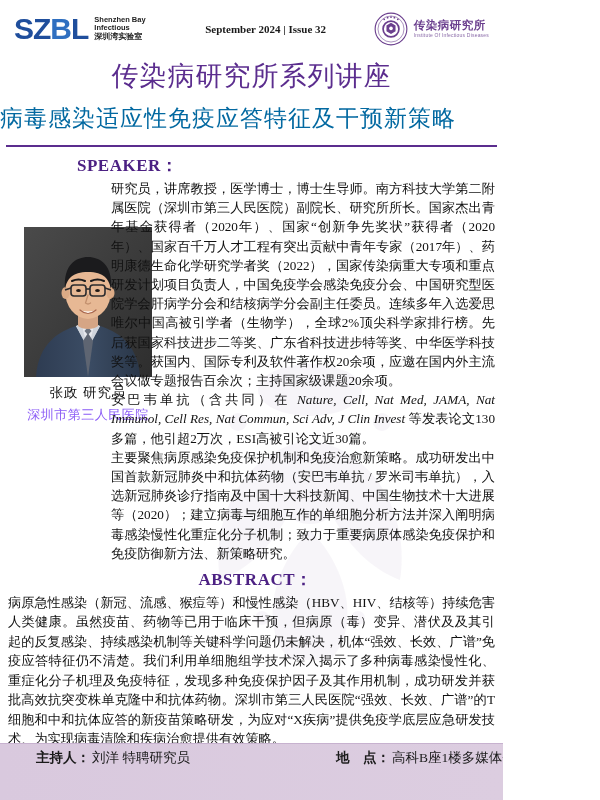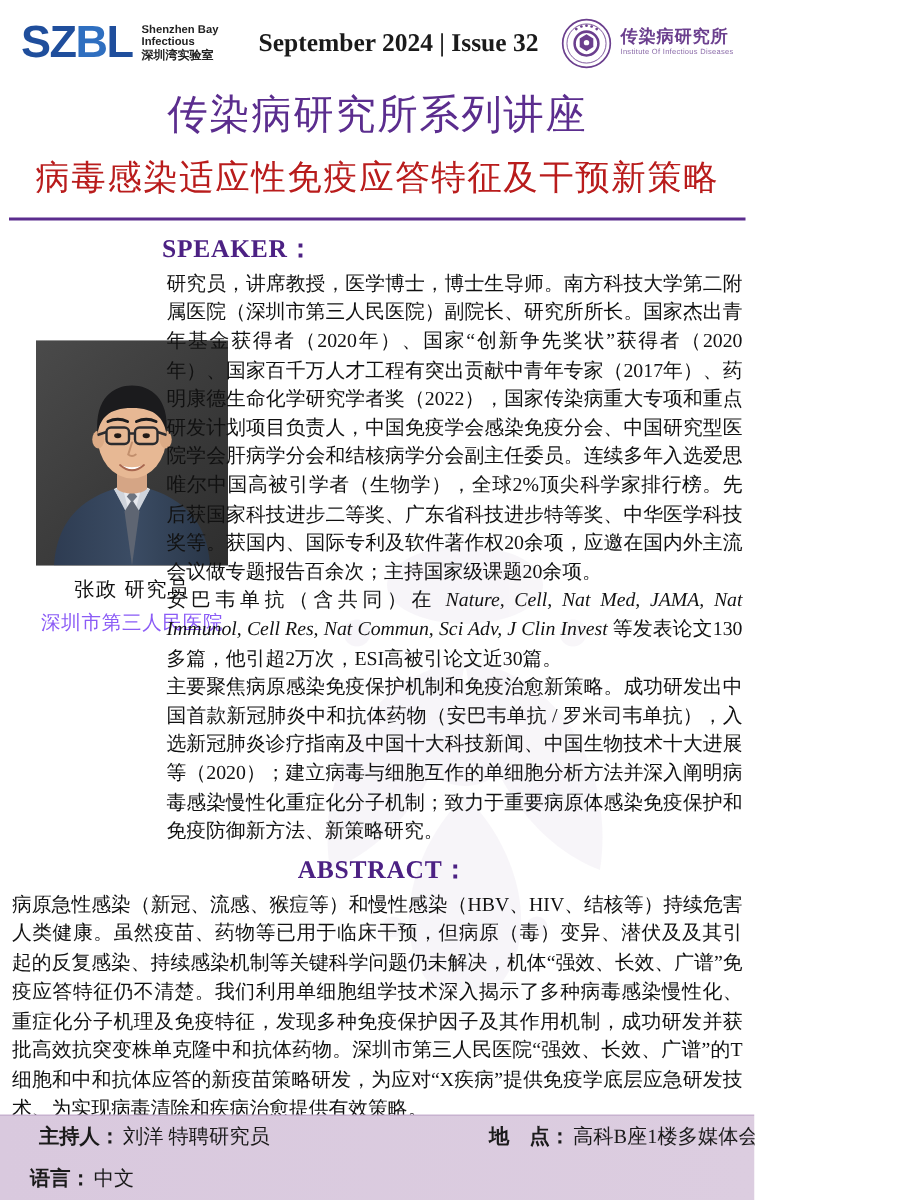--- a/index.html
+++ b/index.html
@@ -80,21 +80,21 @@
     font-weight: bold;
     display: block;
     margin-top: 1px;
   }
 
   .issue-line {
     flex: 1 1 auto;
     text-align: center;
     font-family: "Liberation Serif", serif;
     font-weight: bold;
-    font-size: 17px;
+    font-size: 11px;
     color: #1a1a1a;
     padding-left: 12px;
   }
 
   .logo-right {
     display: flex;
     align-items: center;
     flex: 0 0 auto;
   }
   .iid-seal {
@@ -131,24 +131,23 @@
     font-family: "Liberation Serif", serif;
     font-weight: normal;
     font-size: 27px;
     color: #5b2d8e;
     letter-spacing: 1px;
     margin-top: 6px;
   }
   .title-sub {
     position: relative;
     z-index: 2;
-    text-align: center;
     font-family: "Liberation Serif", serif;
     font-size: 23px;
-    color: #b91c1c;
+    color: #0369a1;
     letter-spacing: 1px;
     margin-top: 9px;
   }
 
   .rule-purple {
     position: relative;
     z-index: 2;
     height: 2px;
     background: #5b2d8e;
     margin: 11px 6px 0 6px;
@@ -158,21 +157,21 @@
   .section-head {
     position: relative;
     z-index: 2;
     font-family: "Liberation Serif", serif;
     font-weight: bold;
     font-size: 17px;
     color: #4c2183;
     letter-spacing: 0.5px;
   }
   .speaker-head {
-    margin: 7px 0 2px 108px;
+    margin: 7px 0 2px 77px;
     font-family: Liberation Serif, serif;
   }
 
   .speaker-row {
     position: relative;
     z-index: 2;
     margin-top: 2px;
   }
 
   .photo-col {
@@ -253,21 +252,21 @@
   .footer-grid {
     display: grid;
     grid-template-columns: 300px 300px;
     grid-template-rows: 28px 28px;
     align-items: center;
     height: 100%;
     font-family: "Liberation Serif", serif;
     font-size: 13.5px;
     color: #1a1a1a;
   }
-  .f-cell { padding-left: 26px; white-space: nowrap; }
+  .f-cell { padding-left: 36px; white-space: nowrap; }
   .f-cell.right { padding-left: 20px; }
   .f-label { font-weight: bold; }
   .f-value { margin-left: 2px; }
   .f-time-extra { margin-left: 14px; }
 </style>
 </head>
 <body>
 
 <div id="poster">
 
@@ -399,19 +398,16 @@
   <div class="abstract">病原急性感染（新冠、流感、猴痘等）和慢性感染（HBV、HIV、结核等）持续危害人类健康。虽然疫苗、药物等已用于临床干预，但病原（毒）变异、潜伏及及其引起的反复感染、持续感染机制等关键科学问题仍未解决，机体“强效、长效、广谱”免疫应答特征仍不清楚。我们利用单细胞组学技术深入揭示了多种病毒感染慢性化、重症化分子机理及免疫特征，发现多种免疫保护因子及其作用机制，成功研发并获批高效抗突变株单克隆中和抗体药物。深圳市第三人民医院“强效、长效、广谱”的T细胞和中和抗体应答的新疫苗策略研发，为应对“X疾病”提供免疫学底层应急研发技术、为实现病毒清除和疾病治愈提供有效策略。</div>
 
   <div class="footer">
     <div class="footer-grid">
       <div class="f-cell">
         <span class="f-label">主持人：</span><span class="f-value">刘洋  特聘研究员</span>
       </div>
       <div class="f-cell">
         <span class="f-label">地　点：</span><span class="f-value">高科B座1楼多媒体会议室</span>
       </div>
-      <div class="f-cell right">
-        <span class="f-label">语言：</span><span class="f-value">中文</span>
-      </div>
     </div>
   </div>
 
 </div>
 
 </body></html>

